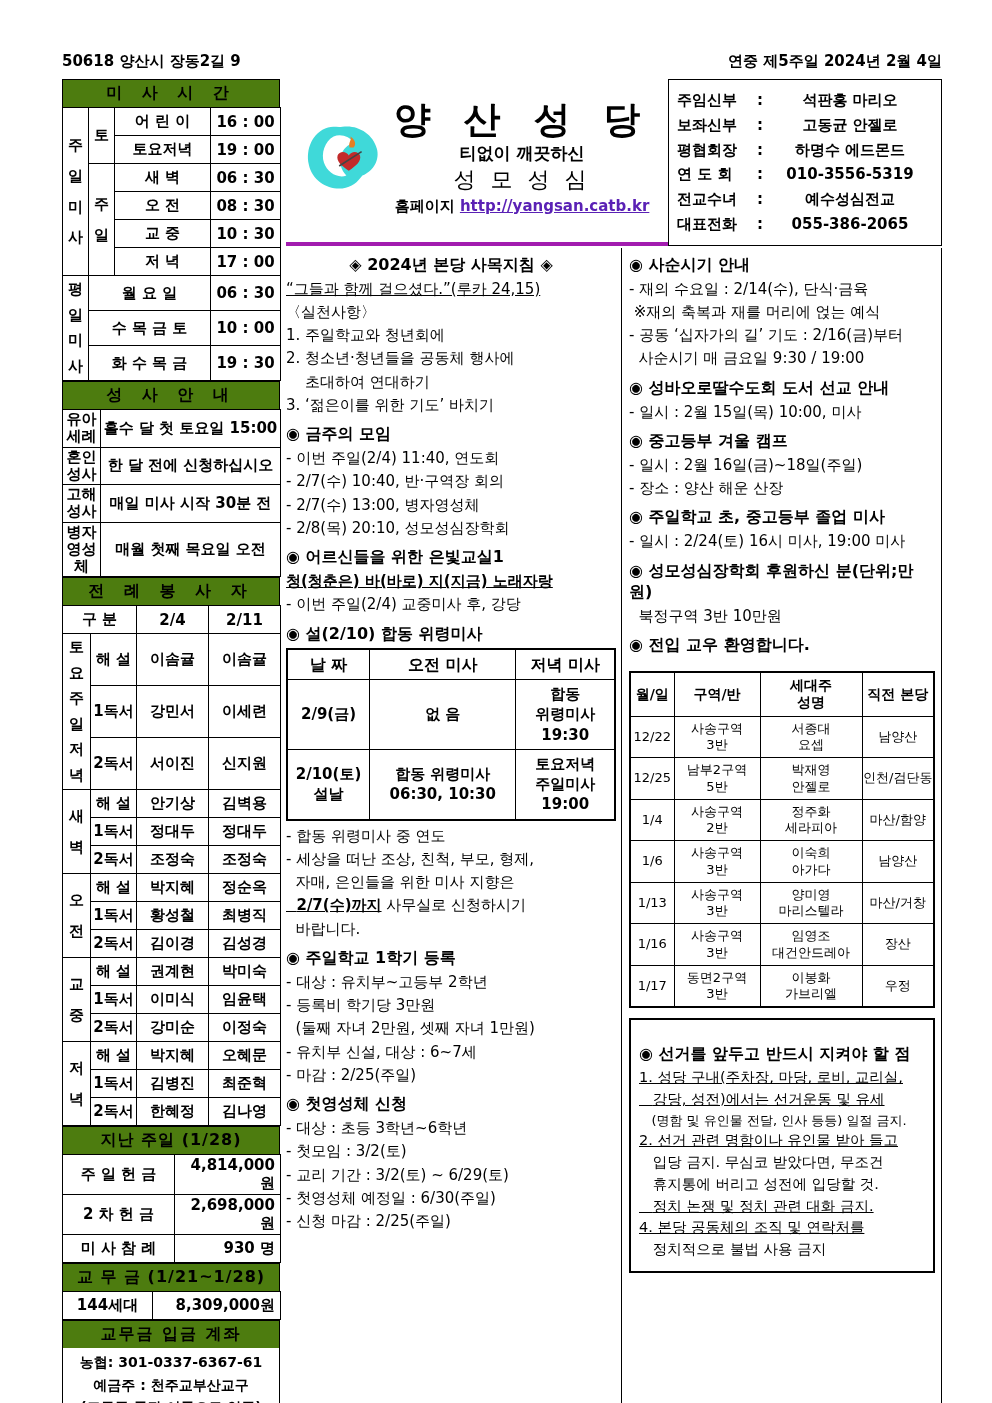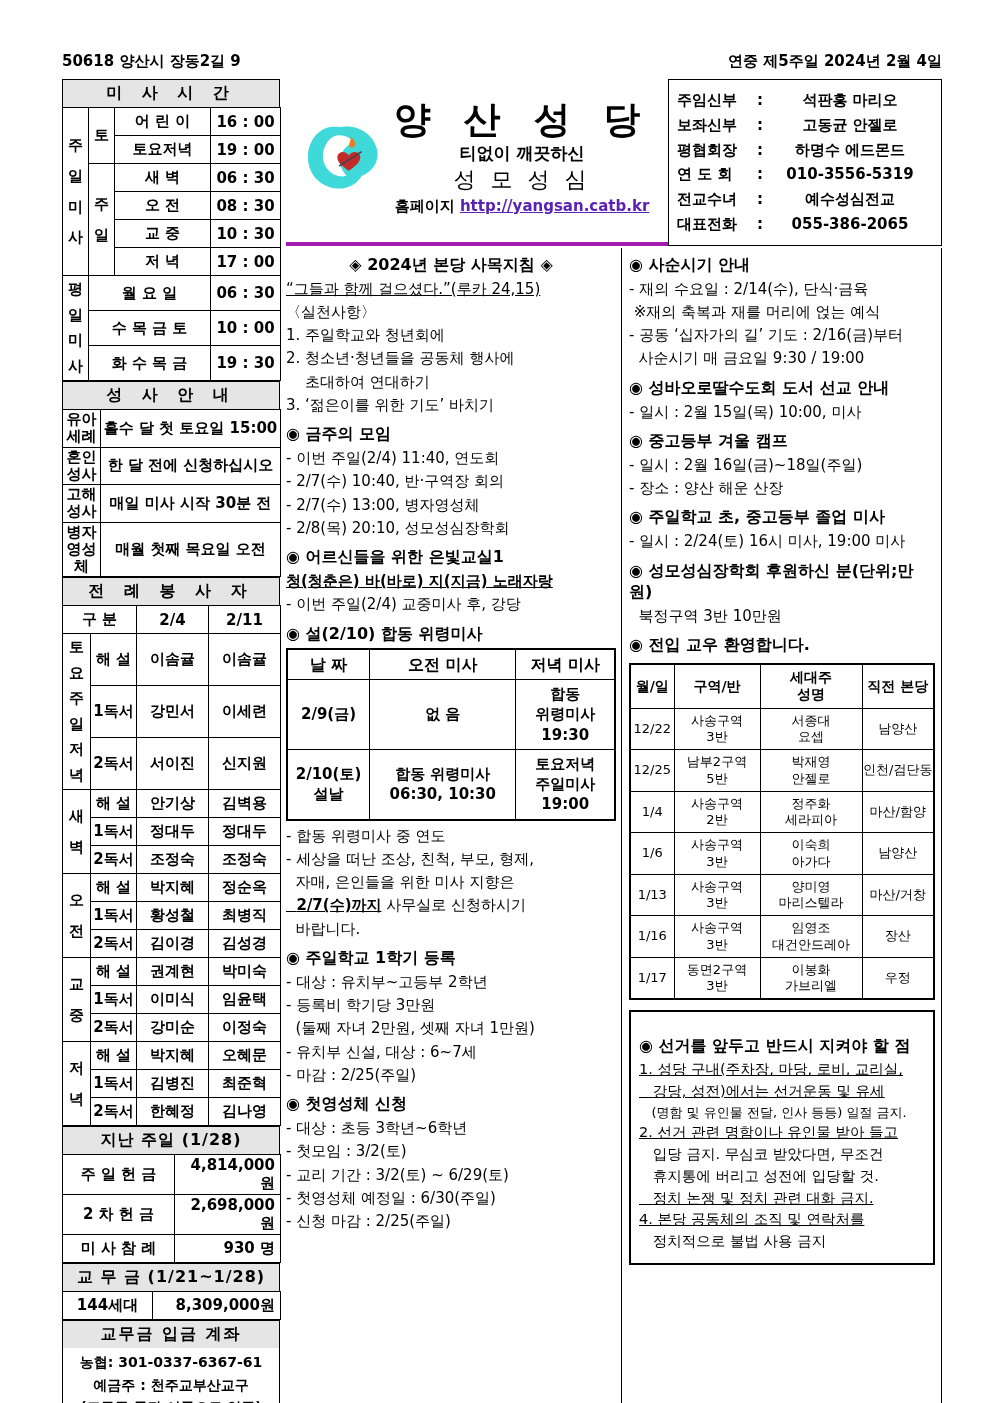--- a/index.html
+++ b/index.html
@@ -23,37 +23,37 @@
   .c-c{width:14px;flex:none;text-align:center;}
   .c-v{flex:1;text-align:center;white-space:nowrap;}
   .two-cols{display:flex;flex:1;margin-top:2px;}
   .col-mid{width:330px;flex:none;padding-right:5px;}
   .col-right{flex:1;border-left:1px solid #000;border-right:1px solid #000;padding:0 6px 4px 7px;}
   .sec-h{font-weight:bold;font-size:16px;margin:7px 0 2px 0;white-space:pre-wrap;}
   .ln{font-size:15px;line-height:1.55;white-space:pre-wrap;}
   .u{text-decoration:underline;}
   .em-u{font-weight:bold;text-decoration:underline;}
   
-  .sec-title{background:#e5e5e5;border:1px solid #000;border-bottom:none;text-align:center;font-weight:bold;font-size:16px;padding:3px 0;letter-spacing:7px;}
+  .sec-title{background:#4d7c0f;border:1px solid #000;border-bottom:none;text-align:center;font-weight:bold;font-size:16px;padding:3px 0;letter-spacing:7px;}
   table.tbl{border-collapse:collapse;width:218px;table-layout:fixed;}
   table.tbl td{border:1px solid #000;text-align:center;font-weight:bold;font-size:15px;padding:1px 1px;height:25px;}
   .vlab{white-space:pre-line;font-size:14px;line-height:1.7;}
   .vlab.tall{line-height:2.05;}
   .slab{white-space:pre-line;font-size:10px;line-height:1.15;font-weight:bold;}
   .sval{font-size:13px;}
   .mins td{font-size:14px;height:23px;}
   .num-r{text-align:right !important;padding-right:5px !important;}
   .acct{border:1px solid #000;border-top:none;padding:3px 0;}
   .acct .ln{text-align:center;font-weight:bold;font-size:14px;line-height:1.6;white-space:nowrap;}
   
   table.mem{border-collapse:collapse;width:100%;table-layout:fixed;border:2px solid #000;margin:3px 0 4px 0;}
   table.mem td{border:1px solid #000;text-align:center;font-weight:bold;font-size:15px;white-space:pre-line;line-height:1.35;padding:4px 1px;}
   table.mem tr.hd td{font-size:16px;}
   
-  table.tr-tbl{border-collapse:collapse;width:100%;table-layout:fixed;border:2px solid #000;margin-top:7px;}
+  table.tr-tbl{border-collapse:collapse;width:100%;table-layout:fixed;border:2px solid #000;margin-top:15px;}
   table.tr-tbl td{border:1px solid #000;text-align:center;font-size:13px;white-space:pre-line;line-height:1.25;padding:4px 0;}
   table.tr-tbl tr.hd td{font-weight:bold;font-size:14px;}
   
   .elect{border:2px solid #000;margin-top:10px;padding:8px 8px 10px 8px;}
   .elect .sec-h{margin-top:16px;}
   .elect .ln{font-size:14.5px;line-height:1.5;}
 </style>
 </head>
 <body>
 

